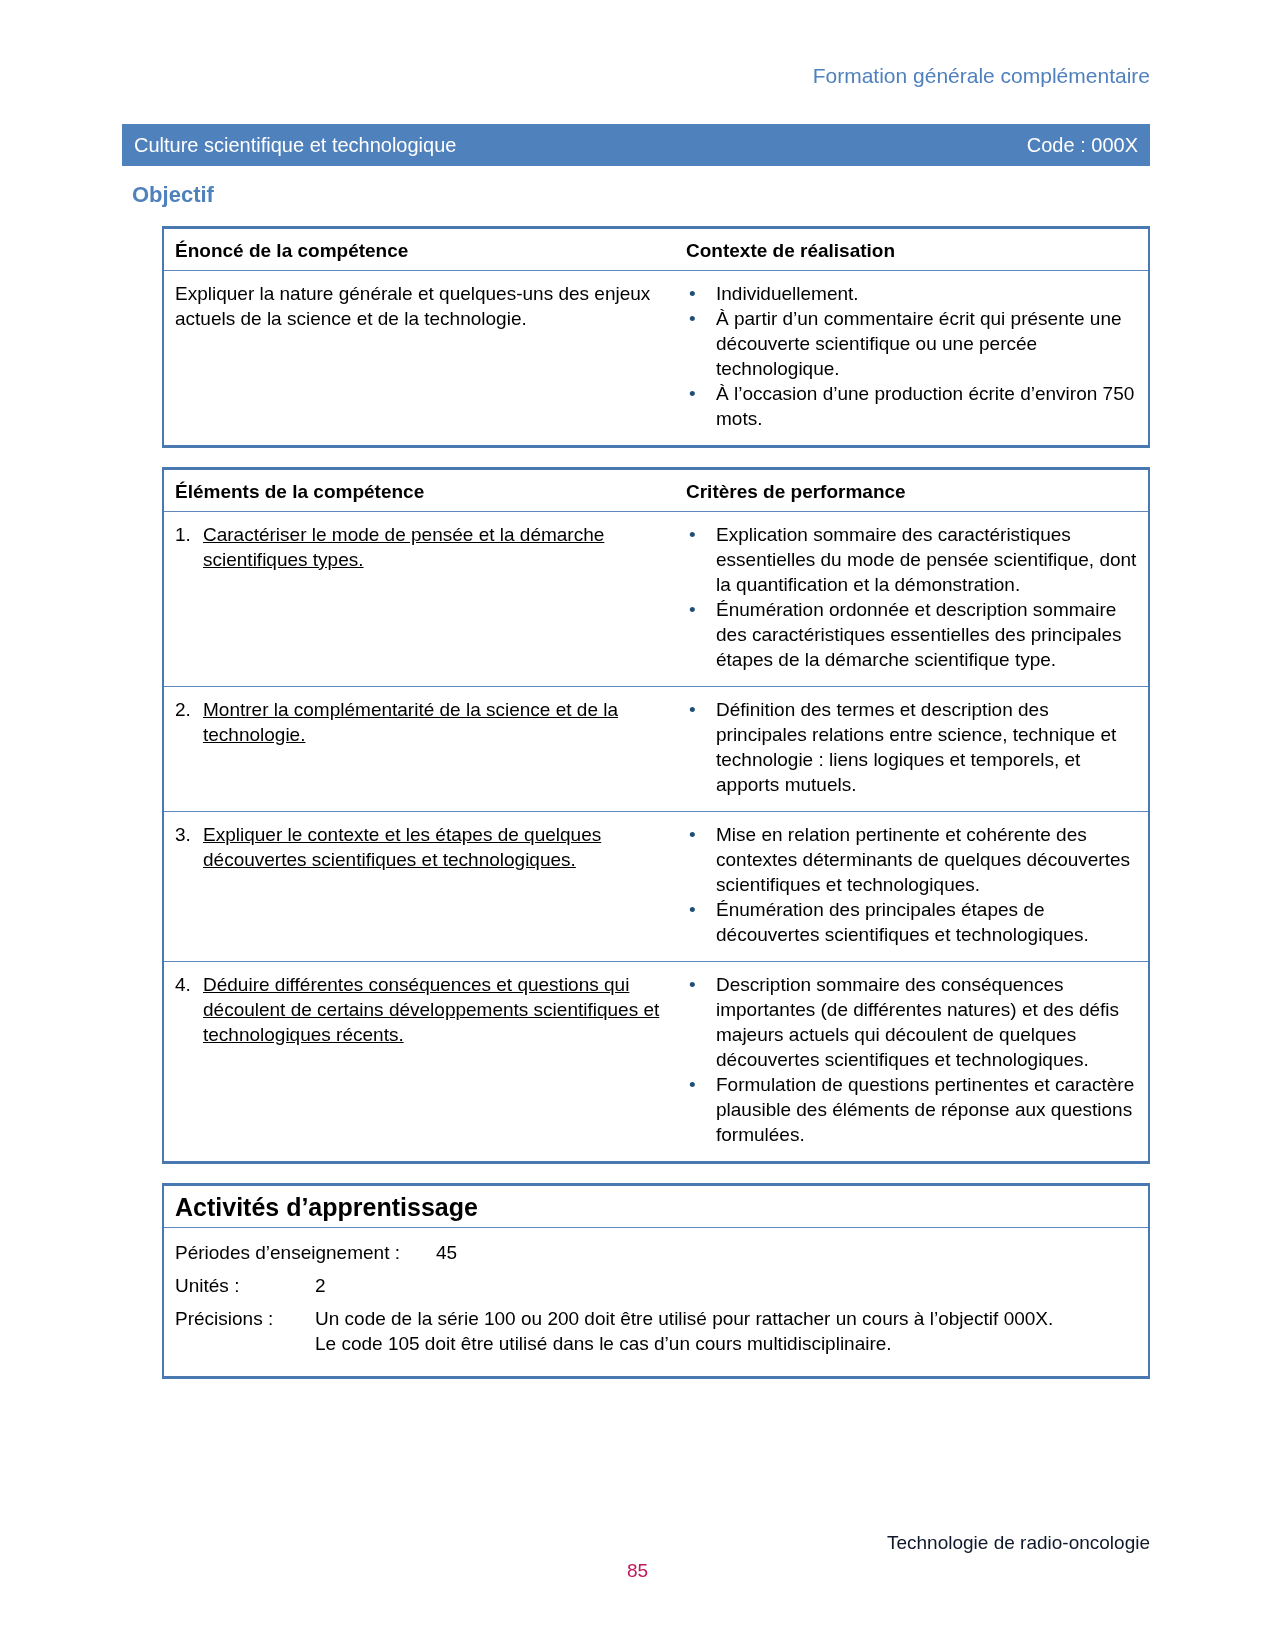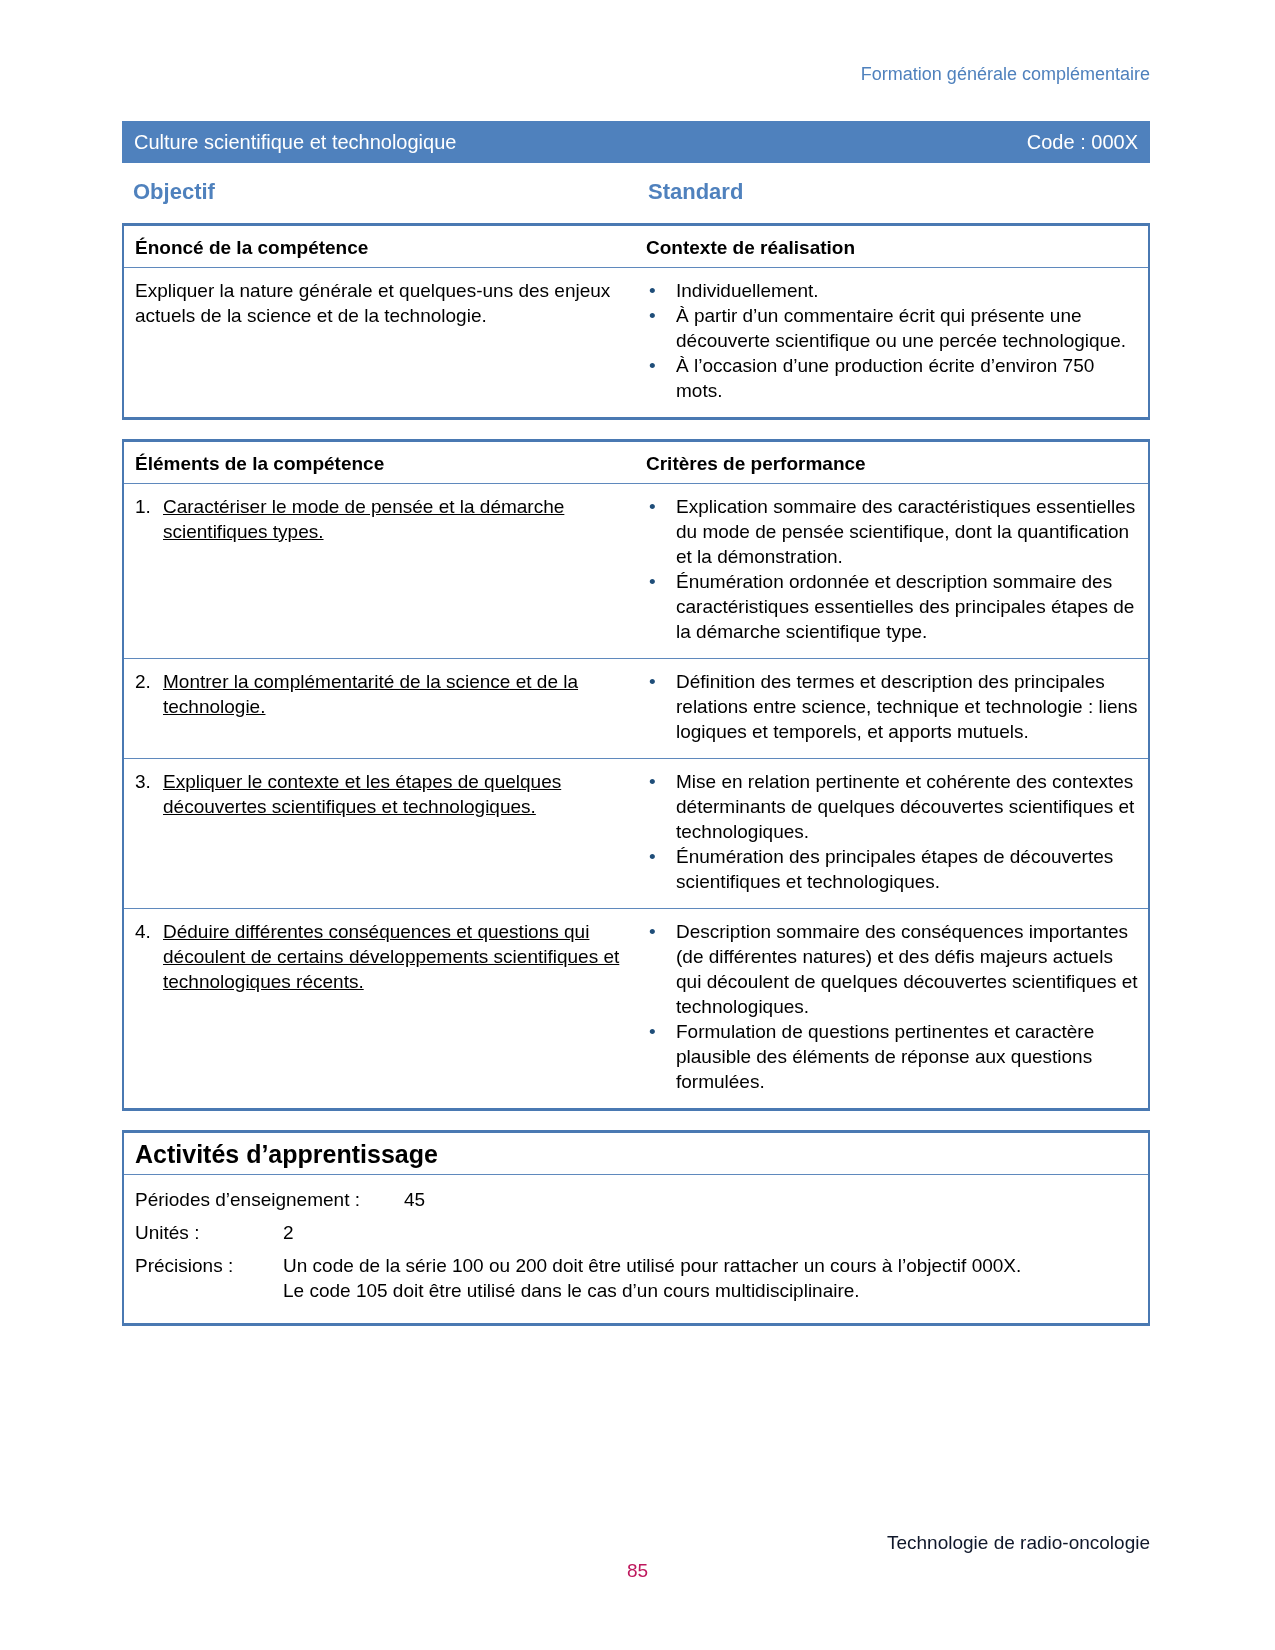--- a/index.html
+++ b/index.html
@@ -14,21 +14,21 @@
     margin:0 auto;
   }
   .content {
     position:absolute;
     left:122px; top:0;
     width:1028px;
   }
   .doc-header {
     margin-top:64px;
     text-align:right;
-    font-size:18px;
+    font-size:21px;
     color:#4f81bd;
   }
   .title-bar {
     margin-top:36px;
     background:#4f81bd;
     color:#ffffff;
     height:42px;
     display:flex;
     justify-content:space-between;
     align-items:center;
@@ -48,20 +48,21 @@
     padding-left:11px;
   }
   .col-headings .col-heading:last-child { padding-left:10px; }
   .box {
     margin-top:18px;
     border:2px solid #4a79b2;
     border-top-width:3px;
     border-bottom-width:3px;
     font-size:19px;
     line-height:25px;
+    margin-left:40px;
   }
   .box + .box { margin-top:19px; }
   .box-activities { margin-top:26px; }
   .two-col {
     display:grid;
     grid-template-columns:514px 1fr;
   }
   .box-header {
     font-weight:bold;
     border-bottom:1px solid #5f89bd;
@@ -83,21 +84,21 @@
     box-sizing:border-box;
   }
   .bullet-text { flex:1 1 auto; }
   .act-header {
     font-weight:bold;
     border-bottom:1px solid #5f89bd;
     padding:9px 8px 7px 11px;
     font-size:25px;
   }
   .act-body { padding:8px 10px 12px 11px; font-size:19px; line-height:25px; }
-  .act-row { display:flex; margin:4px 0 8px 0;gap:8px; }
+  .act-row { display:flex; margin:4px 0 8px 0; }
   .act-label {
     flex:0 0 auto;
     min-width:140px;
     padding-right:36px;
     box-sizing:border-box;
   }
   .act-value { flex:1 1 auto; }
   .footer-right {
     position:absolute;
     top:1532px; left:122px; width:1028px;
@@ -121,21 +122,20 @@
 
     <div class="doc-header">Formation générale complémentaire</div>
 
     <div class="title-bar">
       <span>Culture scientifique et technologique</span>
       <span>Code : 000X</span>
     </div>
 
     <div class="col-headings">
       <div class="col-heading">Objectif</div>
-      <div class="col-heading">Standard</div>
     </div>
 
     <div class="box">
       <div class="box-header two-col">
         <div class="hcell">Énoncé de la compétence</div>
         <div class="hcell right">Contexte de réalisation</div>
       </div>
       <div class="two-col">
         <div class="cell">Expliquer la nature générale et quelques-uns des enjeux actuels de la science et de la technologie.</div>
         <div class="cell right">

